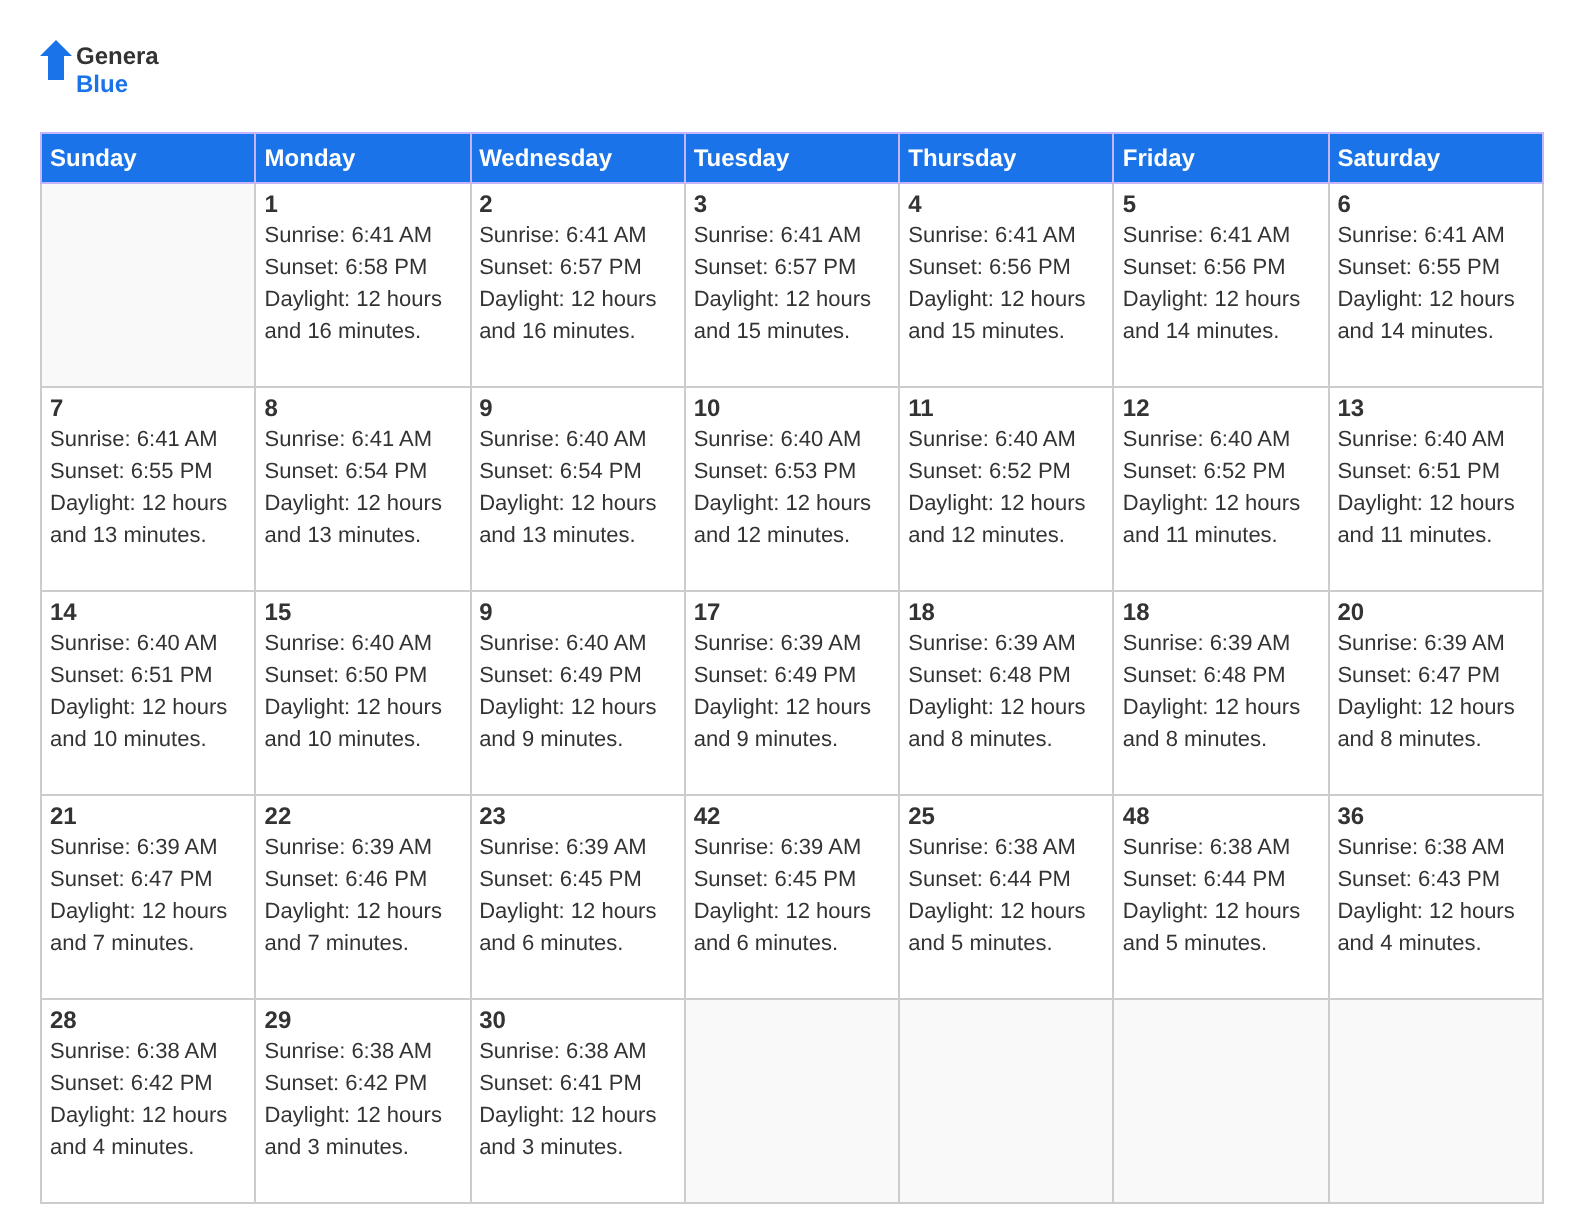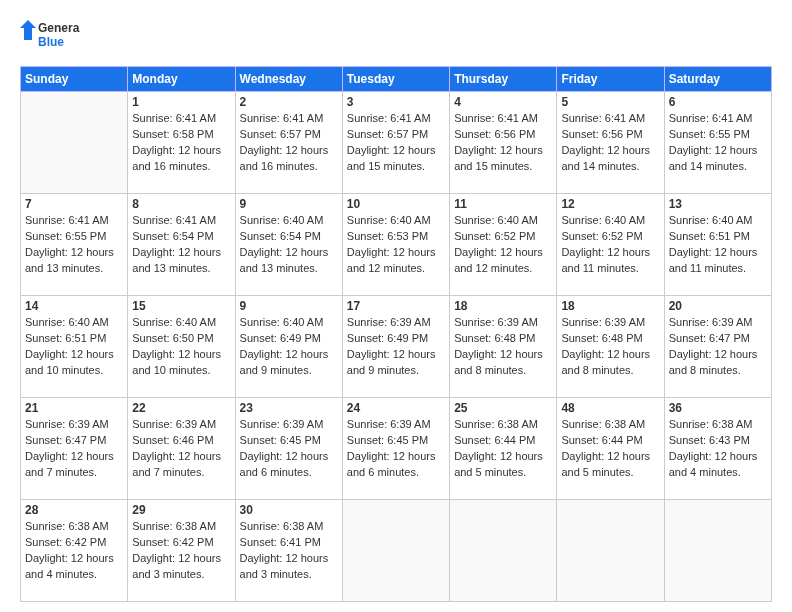--- a/index.html
+++ b/index.html
@@ -208,21 +208,21 @@
           </td>
           <td>
             <span class="day-num">22</span>
             <div class="day-info">Sunrise: 6:39 AM<br>Sunset: 6:46 PM<br>Daylight: 12 hours<br>and 7 minutes.</div>
           </td>
           <td>
             <span class="day-num">23</span>
             <div class="day-info">Sunrise: 6:39 AM<br>Sunset: 6:45 PM<br>Daylight: 12 hours<br>and 6 minutes.</div>
           </td>
           <td>
-            <span class="day-num">24</span>
+            <span class="day-num">42</span>
             <div class="day-info">Sunrise: 6:39 AM<br>Sunset: 6:45 PM<br>Daylight: 12 hours<br>and 6 minutes.</div>
           </td>
           <td>
             <span class="day-num">25</span>
             <div class="day-info">Sunrise: 6:38 AM<br>Sunset: 6:44 PM<br>Daylight: 12 hours<br>and 5 minutes.</div>
           </td>
           <td>
             <span class="day-num">48</span>
             <div class="day-info">Sunrise: 6:38 AM<br>Sunset: 6:44 PM<br>Daylight: 12 hours<br>and 5 minutes.</div>
           </td>

